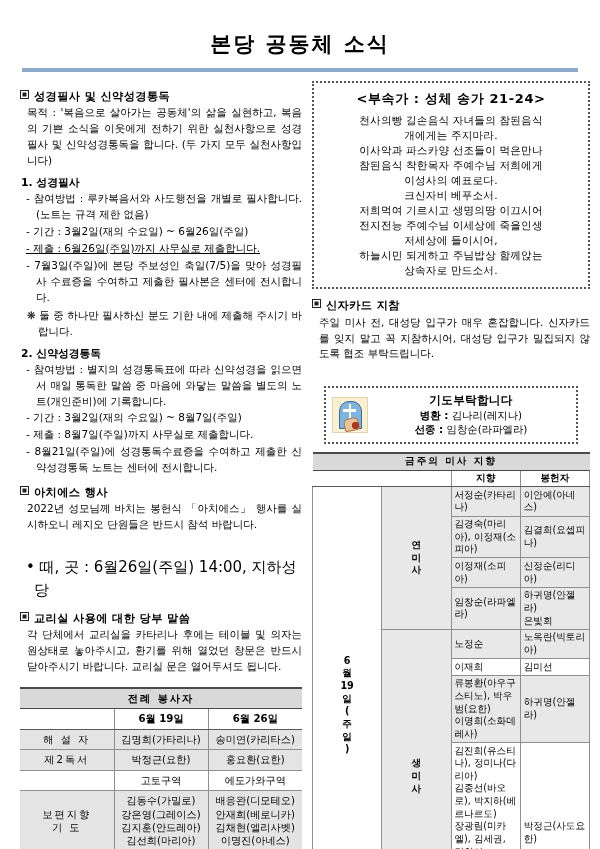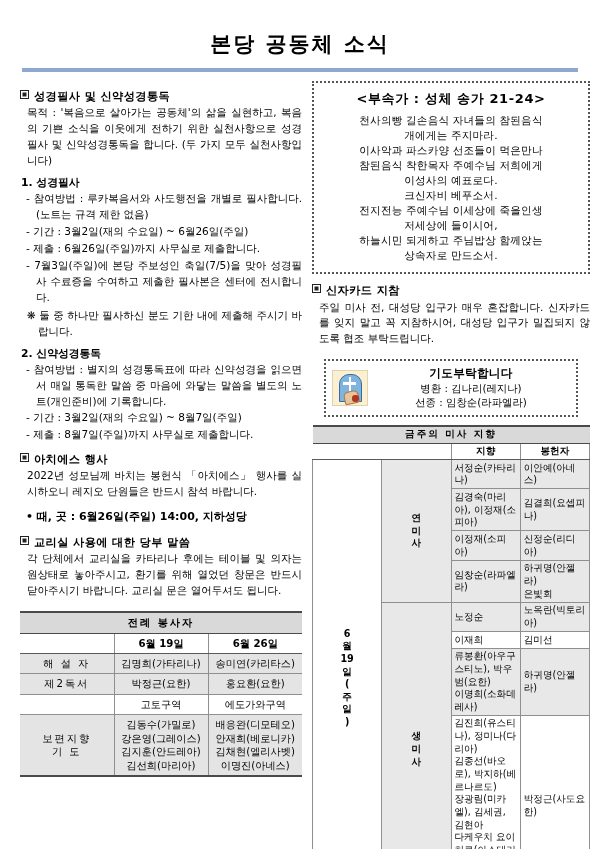--- a/index.html
+++ b/index.html
@@ -89,28 +89,27 @@
   }
   .star-item {
     font-size: 10.5px;
     line-height: 1.52;
     padding-left: 18px;
     text-indent: -11px;
     text-align: justify;
     margin-top: 2px;
   }
   .bullet-item {
-    font-size: 11px;
+    font-size: 15px;
     line-height: 1.52;
     padding-left: 14px;
     text-indent: -8px;
-    margin-top: 9px;
-    font-weight: bold;
-  }
-  .u { }
+    margin-top: 23px;
+  }
+  .u { text-decoration: underline; }
 
   
   .hymn-box {
     border: 2px dotted #555;
     padding: 7px 8px 9px 8px;
     margin-top: 1px;
   }
   .hymn-title {
     text-align: center;
     font-size: 13px;
@@ -121,21 +120,21 @@
   .hymn-line {
     font-size: 10.6px;
     line-height: 1.42;
     text-align: center;
     letter-spacing: .2px;
   }
   .hymn-line.ind { text-align: center; }
 
   
   .prayer-wrap {
-    margin-top: 12px;
+    margin-top: 24px;
     padding: 0 12px;
   }
   .prayer-box {
     border: 2px dotted #555;
     display: flex;
     align-items: center;
     padding: 5px 6px;
   }
   .prayer-icon {
     width: 34px;
@@ -186,21 +185,21 @@
   .prayer-title {
     font-size: 11.6px;
     font-weight: bold;
     letter-spacing: .3px;
     margin-bottom: 1px;
   }
   .prayer-row {
     font-size: 10.4px;
     line-height: 1.32;
   }
-  .prayer-row b { font-weight: normal; }
+  .prayer-row b { font-weight: bold; }
 
   
   .tbl {
     width: 100%;
     border-collapse: collapse;
     table-layout: fixed;
   }
   .tbl td, .tbl th {
     border: 1px solid #9a9a9a;
     font-size: 9.6px;
@@ -301,20 +300,21 @@
         <div class="dash-item">- 참여방법 : 루카복음서와 사도행전을 개별로 필사합니다. (노트는 규격 제한 없음)</div>
         <div class="dash-item">- 기간 : 3월2일(재의 수요일) ~ 6월26일(주일)</div>
         <div class="dash-item u">- 제출 : 6월26일(주일)까지 사무실로 제출합니다.</div>
         <div class="dash-item">- 7월3일(주일)에 본당 주보성인 축일(7/5)을 맞아 성경필사 수료증을 수여하고 제출한 필사본은 센터에 전시합니다.</div>
         <div class="star-item">❋ 둘 중 하나만 필사하신 분도 기한 내에 제출해 주시기 바랍니다.</div>
 
         <div class="num-head">2. 신약성경통독</div>
         <div class="dash-item">- 참여방법 : 별지의 성경통독표에 따라 신약성경을 읽으면서 매일 통독한 말씀 중 마음에 와닿는 말씀을 별도의 노트(개인준비)에 기록합니다.</div>
         <div class="dash-item">- 기간 : 3월2일(재의 수요일) ~ 8월7일(주일)</div>
         <div class="dash-item">- 제출 : 8월7일(주일)까지 사무실로 제출합니다.</div>
+        <div class="dash-item">- 8월21일(주일)에 성경통독수료증을 수여하고 제출한 신약성경통독 노트는 센터에 전시합니다.</div>
       </div>
 
       <div class="sec">
         <div class="sec-head">
           <span class="sq"></span><span>아치에스 행사</span>
         </div>
         <div class="body-txt">2022년 성모님께 바치는 봉헌식 「아치에스」 행사를 실시하오니 레지오 단원들은 반드시 참석 바랍니다.</div>
         <div class="bullet-item">• 때, 곳 : 6월26일(주일) 14:00, 지하성당</div>
       </div>
 
@@ -370,20 +370,21 @@
     <div class="col-right">
 
       <div class="hymn-box">
         <div class="hymn-title">&lt;부속가 : 성체 송가 21-24&gt;</div>
         <div class="hymn-line">천사의빵 길손음식 자녀들의 참된음식</div>
         <div class="hymn-line ind">개에게는 주지마라.</div>
         <div class="hymn-line">이사악과 파스카양 선조들이 먹은만나</div>
         <div class="hymn-line">참된음식 착한목자 주예수님 저희에게</div>
         <div class="hymn-line ind">이성사의 예표로다.</div>
         <div class="hymn-line ind">크신자비 베푸소서.</div>
+        <div class="hymn-line">저희먹여 기르시고 생명의땅 이끄시어</div>
         <div class="hymn-line">전지전능 주예수님 이세상에 죽을인생</div>
         <div class="hymn-line ind">저세상에 들이시어,</div>
         <div class="hymn-line">하늘시민 되게하고 주님밥상 함께앉는</div>
         <div class="hymn-line ind">상속자로 만드소서.</div>
       </div>
 
       <div class="sec">
         <div class="sec-head">
           <span class="sq"></span><span>신자카드 지참</span>
         </div>

